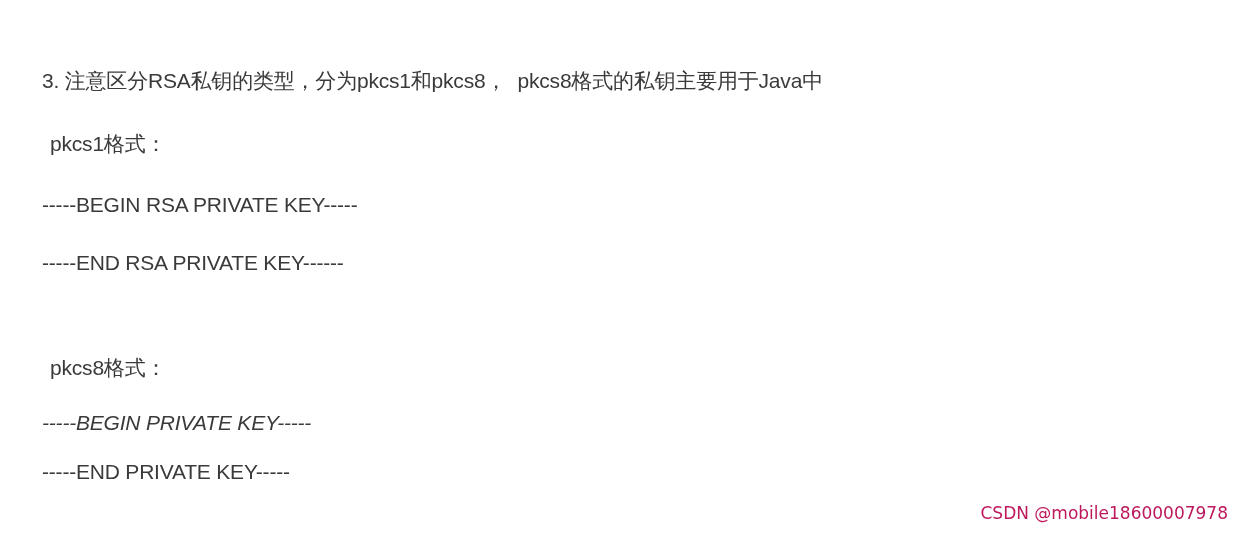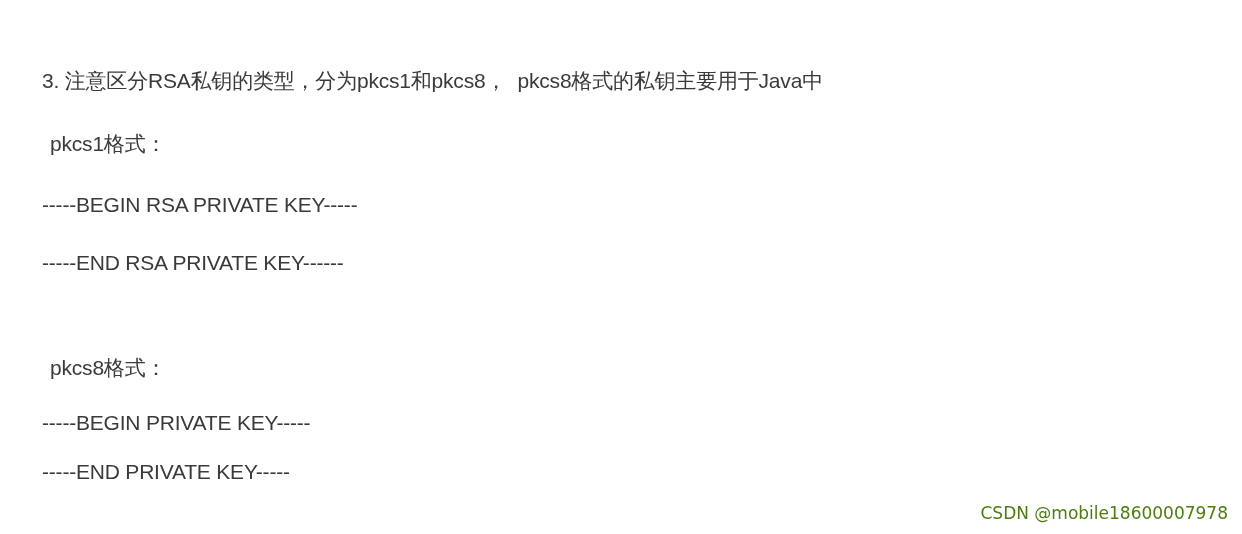--- a/index.html
+++ b/index.html
@@ -23,36 +23,36 @@
       white-space: pre;
       letter-spacing: -0.2px;
     }
     .label { left: 50px; }
     .watermark {
       position: absolute;
       right: 14px;
       top: 503px;
       font-family: "DejaVu Sans", sans-serif;
       font-size: 17px;
-      color: #4d7c0f;
+      color: #be185d;
       white-space: pre;
     }
   </style>
 </head>
 <body>
 
 <div>
   <div class="line" style="top:56px;margin-top:12px;">3. 注意区分RSA私钥的类型，分为pkcs1和pkcs8，  pkcs8格式的私钥主要用于Java中</div>
 
   <div>
     <div class="line label" style="top:131px;">pkcs1格式：</div>
     <div class="line" style="top:192px;">-----BEGIN RSA PRIVATE KEY-----</div>
     <div class="line" style="top:250px;">-----END RSA PRIVATE KEY------</div>
   </div>
 
   <div>
     <div class="line label" style="top:355px;">pkcs8格式：</div>
-    <div class="line" style="top:410px;">-----BEGIN PRIVATE KEY-----</div>
+    <div class="line" style="top:410px;font-style:italic;">-----BEGIN PRIVATE KEY-----</div>
     <div class="line" style="top:459px;">-----END PRIVATE KEY-----</div>
   </div>
 </div>
 
 <div class="watermark">CSDN @mobile18600007978</div>
 
 </body></html>

